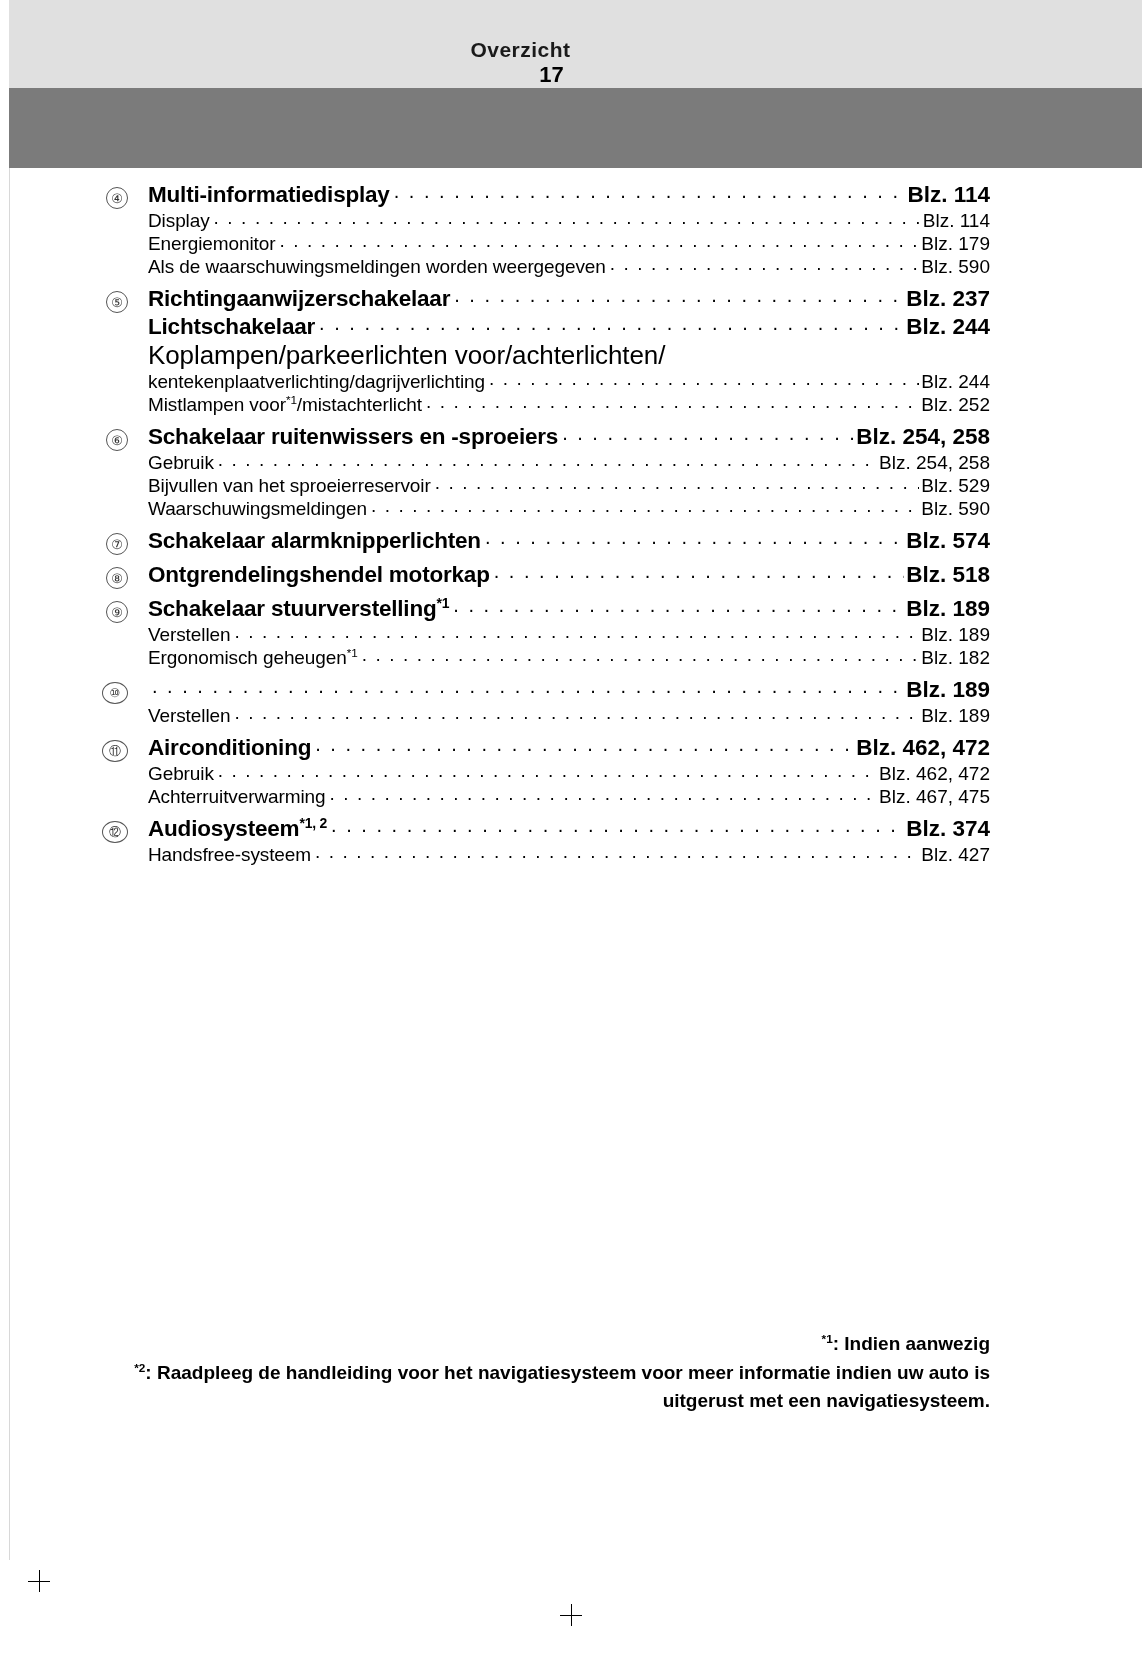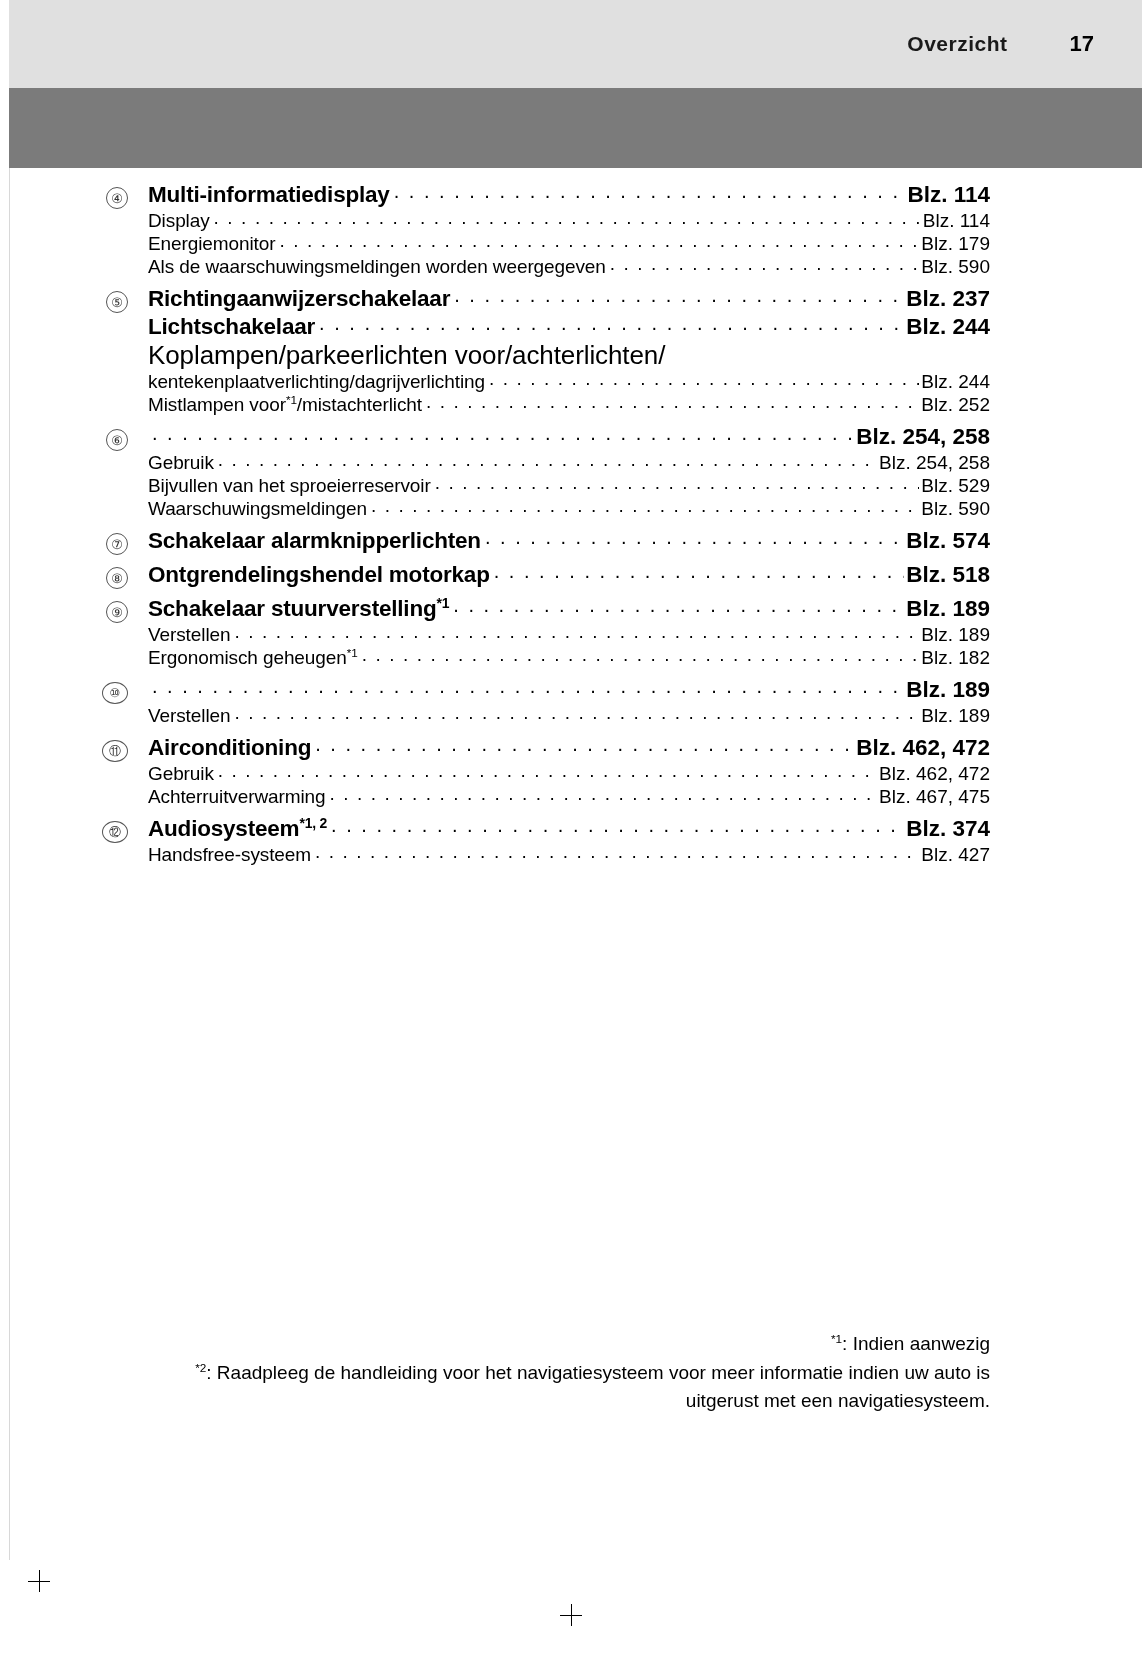--- a/index.html
+++ b/index.html
@@ -33,20 +33,21 @@
     left: 9px;
     top: 0;
     right: 0;
     height: 88px;
     background: #e0e0e0;
     display: flex;
     align-items: center;
     justify-content: flex-end;
     padding-right: 48px;
     box-sizing: border-box;
+    flex-direction: column;
   }
   .header-title {
     font-size: 21px;
     font-weight: bold;
     letter-spacing: 0.5px;
     color: #1a1a1a;
     margin-right: 62px;
   }
   .page-number {
     font-size: 22px;
@@ -160,20 +161,21 @@
     top: 1330px;
     width: 1142px;
     padding-left: 130px;
     padding-right: 152px;
     box-sizing: border-box;
     text-align: right;
   }
   .footnote {
     font-size: 19px;
     line-height: 1.5;
+    font-weight: bold;
   }
   .crop-mark-bottom {
     position: absolute;
     left: 560px;
     bottom: 28px;
     width: 22px;
     height: 22px;
   }
   .crop-mark-left {
     position: absolute;
@@ -267,20 +269,21 @@
         <span class="sub-text"><span>Mistlampen voor</span><sup>*<span>1</span></sup><span>/mistachterlicht</span></span>
         <span class="leader">. . . . . . . . . . . . . . . . . . . . . . . . . . . . . . . . . . . . . . . . . . . . . . . . . . . . . . . . . . . . . . . . . . . . . . . . . . . . . . . . . . . . . . . . . . . . . . . . . . . . . . . . .</span>
         <span class="pageref">Blz. 252</span>
       </div>
     </div>
 
     <div class="entry-block">
       <div class="entry">
         <div class="num-circle">⑥</div>
         <div class="entry-main">
+          <span class="title-text">Schakelaar ruitenwissers en -sproeiers</span>
           <span class="leader leader-bold">. . . . . . . . . . . . . . . . . . . . . . . . . . . . . . . . . . . . . . . . . . . . . . . . . . . . . . . . . . . . . . . . . . . . . . . . . . . . . . . . . . . . . . . . . . . . . . . . . . . . . . . . .</span>
           <span class="pageref-bold">Blz. 254, 258</span>
         </div>
       </div>
       <div class="sub">
         <span class="sub-text">Gebruik</span>
         <span class="leader">. . . . . . . . . . . . . . . . . . . . . . . . . . . . . . . . . . . . . . . . . . . . . . . . . . . . . . . . . . . . . . . . . . . . . . . . . . . . . . . . . . . . . . . . . . . . . . . . . . . . . . . . .</span>
         <span class="pageref">Blz. 254, 258</span>
       </div>
       <div class="sub">

